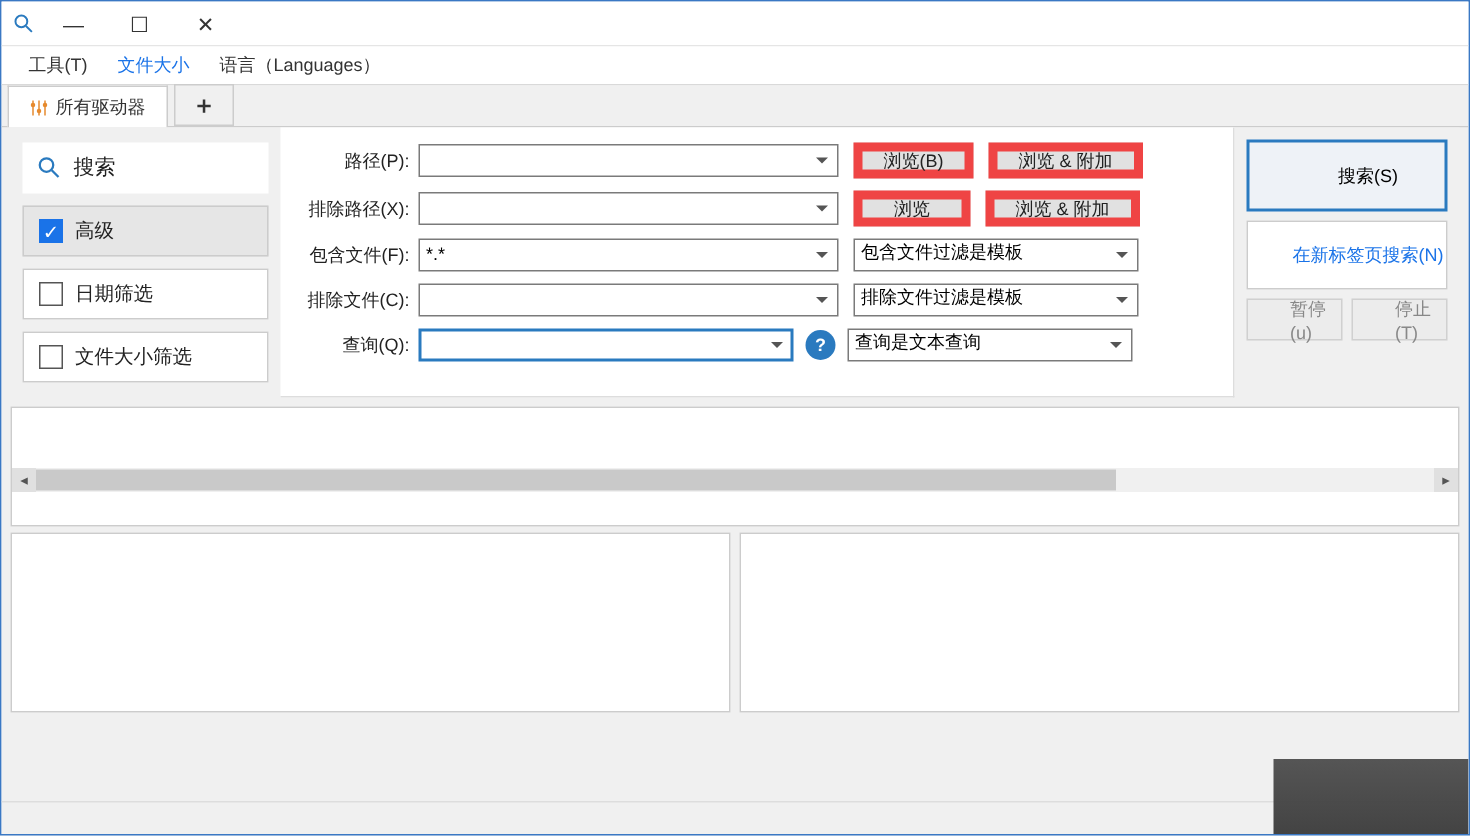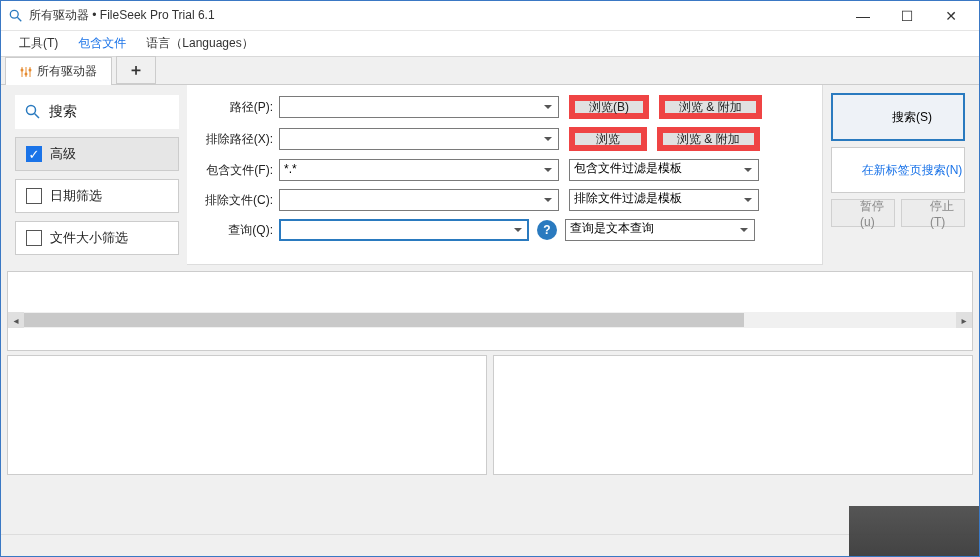--- a/index.html
+++ b/index.html
@@ -63,31 +63,30 @@
     .darkcorner { position:absolute; bottom:0; right:0; width:130px; height:50px; background:linear-gradient(#4d4d4d,#3a3a3a); opacity:0.95; }
   </style>
 </head>
 <body>
 
 <div class="titlebar">
   <svg viewBox="0 0 16 16">
       <circle cx="6" cy="6" r="4.5" fill="none" stroke="#2a7abf" stroke-width="1.5"></circle>
       <line x1="9.5" y1="9.5" x2="14" y2="14" stroke="#2a7abf" stroke-width="1.5"></line>
     </svg>
-  <div class="title">所有驱动器 • FileSeek Pro Trial 6.1</div>
   <div class="winbtns">
     <div class="winbtn">—</div>
     <div class="winbtn">☐</div>
     <div class="winbtn close">✕</div>
   </div>
 </div>
 
 <div class="menubar">
   <div class="menuitem">工具(T)</div>
-  <div class="menuitem active">包含文件</div>
+  <div class="menuitem active">文件大小</div>
   <div class="menuitem">语言（Languages）</div>
 </div>
 
 <div class="tabstrip">
   <div class="tab">
     <svg viewBox="0 0 12 12">
         <line x1="2" y1="1" x2="2" y2="11" stroke="#e68a2e"></line>
         <line x1="6" y1="1" x2="6" y2="11" stroke="#e68a2e"></line>
         <line x1="10" y1="1" x2="10" y2="11" stroke="#e68a2e"></line>
         <circle cx="2" cy="4" r="1.5" fill="#e68a2e"></circle>

